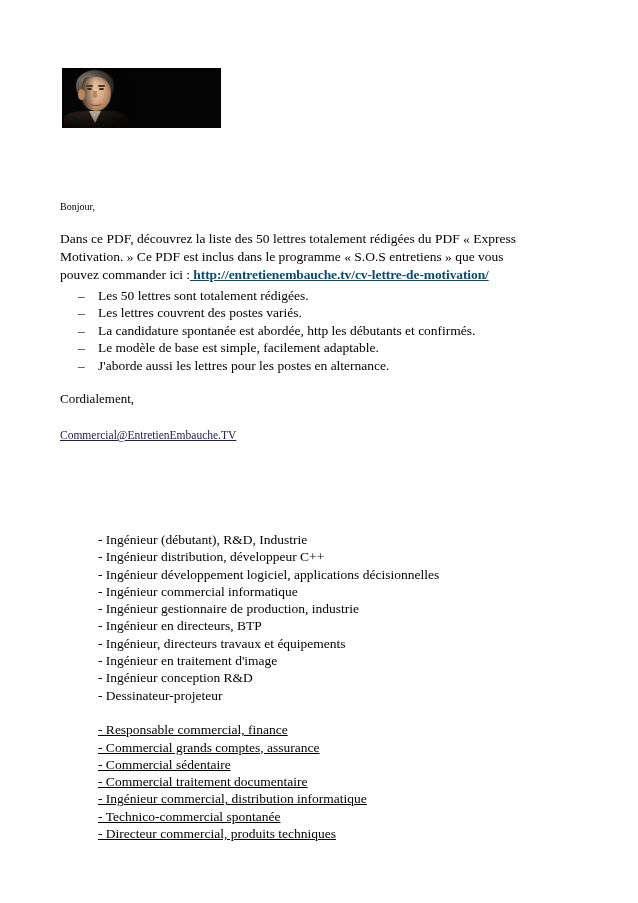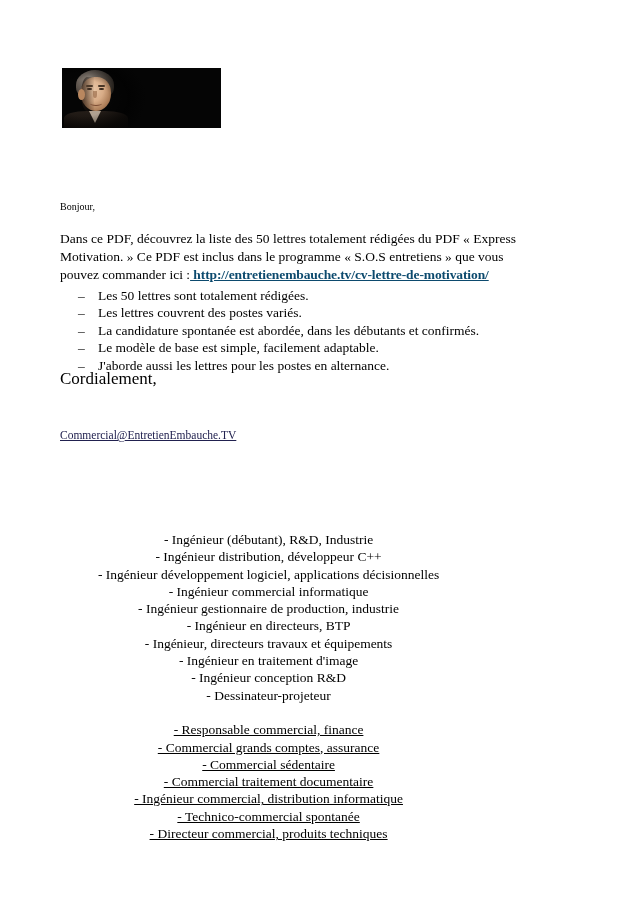--- a/index.html
+++ b/index.html
@@ -190,22 +190,22 @@
   }
   .feature-list li .dash {
     position: absolute;
     left: 0;
     top: 0;
   }
 
   .signoff {
     position: absolute;
     left: 60px;
-    top: 370px;
-    font-size: 17px;
+    top: 390px;
+    font-size: 13px;
     line-height: 17px;
   }
   .email-line {
     position: absolute;
     left: 60px;
     top: 428px;
     font-size: 11.5px;
     line-height: 15px;
   }
   .email-link {
@@ -222,21 +222,20 @@
     color: #8b1a1a;
     letter-spacing: 0.2px;
   }
 
   .jobs {
     position: absolute;
     left: 98px;
     top: 531px;
     font-size: 13.5px;
     line-height: 17.3px;
-    text-align: center;
   }
   .jobs-group {
     margin: 0;
     padding: 0;
     list-style: none;
   }
   .jobs-group + .jobs-group {
     margin-top: 17.3px;
     text-decoration: underline;
   }
@@ -271,21 +270,21 @@
 
   <div class="intro-para">
     <span class="line">Dans ce PDF, découvrez la liste des 50 lettres totalement rédigées du PDF «  Express</span>
     <span class="line">Motivation. » Ce PDF est inclus dans le programme « S.O.S entretiens » que vous</span>
     <span class="line"><span>pouvez commander ici :</span><a class="link" href="#"> http://entretienembauche.tv/cv-lettre-de-motivation/ </a></span>
   </div>
 
   <ul class="feature-list">
     <li><span class="dash">–</span><span>Les 50 lettres sont totalement rédigées.</span></li>
     <li><span class="dash">–</span><span>Les lettres couvrent des postes variés.</span></li>
-    <li><span class="dash">–</span><span>La candidature spontanée est abordée, dans les débutants et confirmés.</span></li>
+    <li><span class="dash">–</span><span>La candidature spontanée est abordée, http les débutants et confirmés.</span></li>
     <li><span class="dash">–</span><span>Le modèle de base est simple, facilement adaptable.</span></li>
     <li><span class="dash">–</span><span>J'aborde aussi les lettres pour les postes en alternance.</span></li>
   </ul>
 
   <div class="signoff">Cordialement,</div>
 
   <div class="email-line">
     <a class="email-link" href="#">Commercial@EntretienEmbauche.TV</a>
   </div>
 

